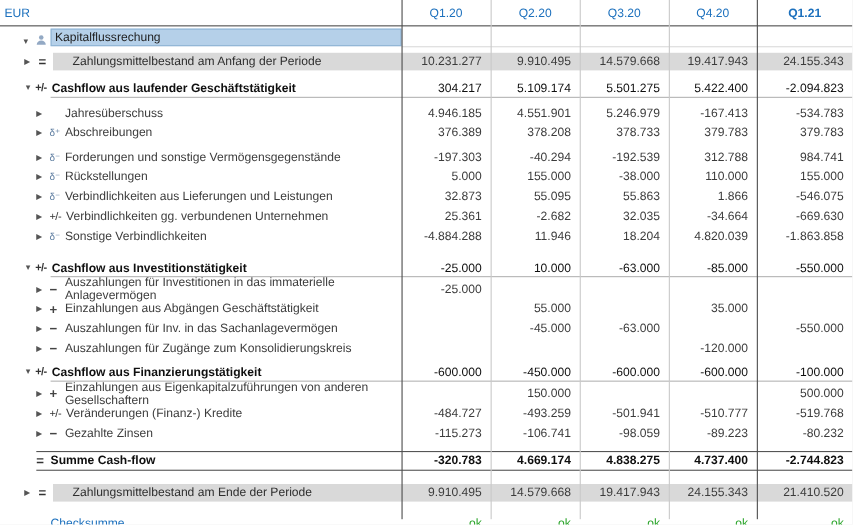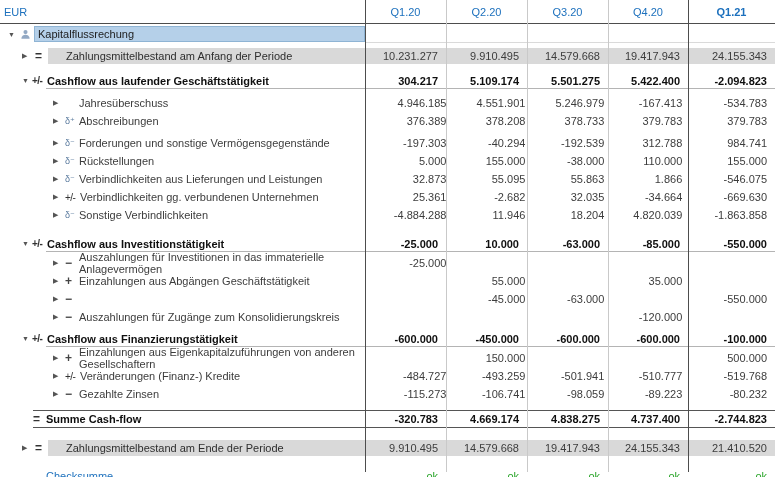--- a/index.html
+++ b/index.html
@@ -22,40 +22,40 @@
   .qh{width:81px;text-align:center;color:#1c70bd;} .qh.c4{width:80px;} .qh.c5{width:87px;font-weight:bold;}
   
   .exp{color:#555;font-size:7px;text-align:left;flex:none;}
   .op{flex:none;color:#333;}
   .op-eq{width:13px;font-weight:bold;font-size:12px;}
   .op-pm{width:15px;font-size:10px;letter-spacing:-0.5px;}
   .op-sign{width:14px;font-size:12px;font-weight:bold;color:#444;}
   .op-delta{width:14px;font-size:9px;color:#5d7da0;}
   
   .row-root{height:16px;margin-top:2px;}
-  .row-root .lbl{padding-left:8px;}
+  .row-root .lbl{padding-left:20px;align-items:flex-end;}
   .row-root .exp{width:12px;}
   .persico{width:14px;flex:none;display:flex;align-items:center;}
   .sel-txt{flex:1;background:#b5d0e9;border:1px solid #8fb4d4;padding:0 3px;height:16px;line-height:14px;color:#1d1d1d;}
   .row-root::after{content:'';position:absolute;left:365px;right:0;bottom:-1px;height:1px;background:#dadada;}
   
   .row-gray{height:16px;background:linear-gradient(to right,transparent 48px,#d9d9d9 48px);}
   .row-gray .lbl{padding-left:22px;}
   .row-gray .exp{width:13px;}
   .row-gray .txt{padding-left:18px;color:#2e2e2e;}
   .g1{margin-top:6px;} .g2{margin-top:12px;}
   
   .row-section{height:17px;font-weight:bold;color:#101010;}
   .row-section .lbl{padding-left:22px;}
   .row-section .exp{width:10px;}
   .row-section::after{content:'';position:absolute;left:46px;right:0;bottom:0;height:1px;background:#b4b4b4;}
-  .row-section .v{font-weight:bold;color:#0f0f0f;}
+  .row-section .v{font-weight:normal;color:#0f0f0f;}
   
   .row-detail{height:18px;}
-  .row-detail .lbl{padding-left:33px;margin-left:20px;}
+  .row-detail .lbl{padding-left:33px;}
   .row-detail .exp{width:12px;}
   
   .row-total{height:18px;margin-top:7px;font-weight:bold;color:#0f0f0f;}
   .row-total .lbl{padding-left:33px;}
   .row-total::before{content:'';position:absolute;left:33px;right:0;top:0;height:1px;background:#555;}
   .row-total::after{content:'';position:absolute;left:33px;right:0;bottom:0;height:1px;background:#555;}
   
   .row-check{height:15px;margin-top:12px;}
   .row-check .lbl{padding-left:46px;}
   .row-check .txt{color:#1c70bd;}
@@ -244,20 +244,21 @@
     <div class="v">55.000</div>
     <div class="v"></div>
     <div class="v c4">35.000</div>
     <div class="v c5"></div>
   </div>
 
   <div class="row row-detail">
     <div class="lbl">
       <span class="exp">▶</span>
       <span class="op op-sign">−</span>
+      <span class="txt">Auszahlungen für Inv. in das Sachanlagevermögen</span>
     </div>
     <div class="v"></div>
     <div class="v">-45.000</div>
     <div class="v">-63.000</div>
     <div class="v c4"></div>
     <div class="v c5">-550.000</div>
   </div>
 
   <div class="row row-detail">
     <div class="lbl">

